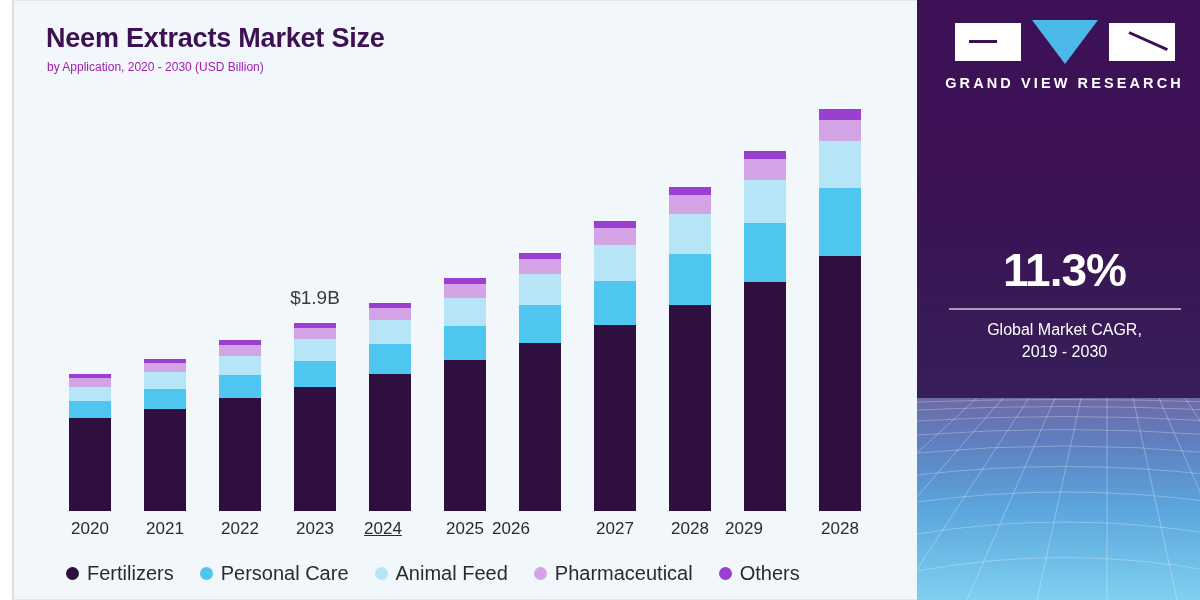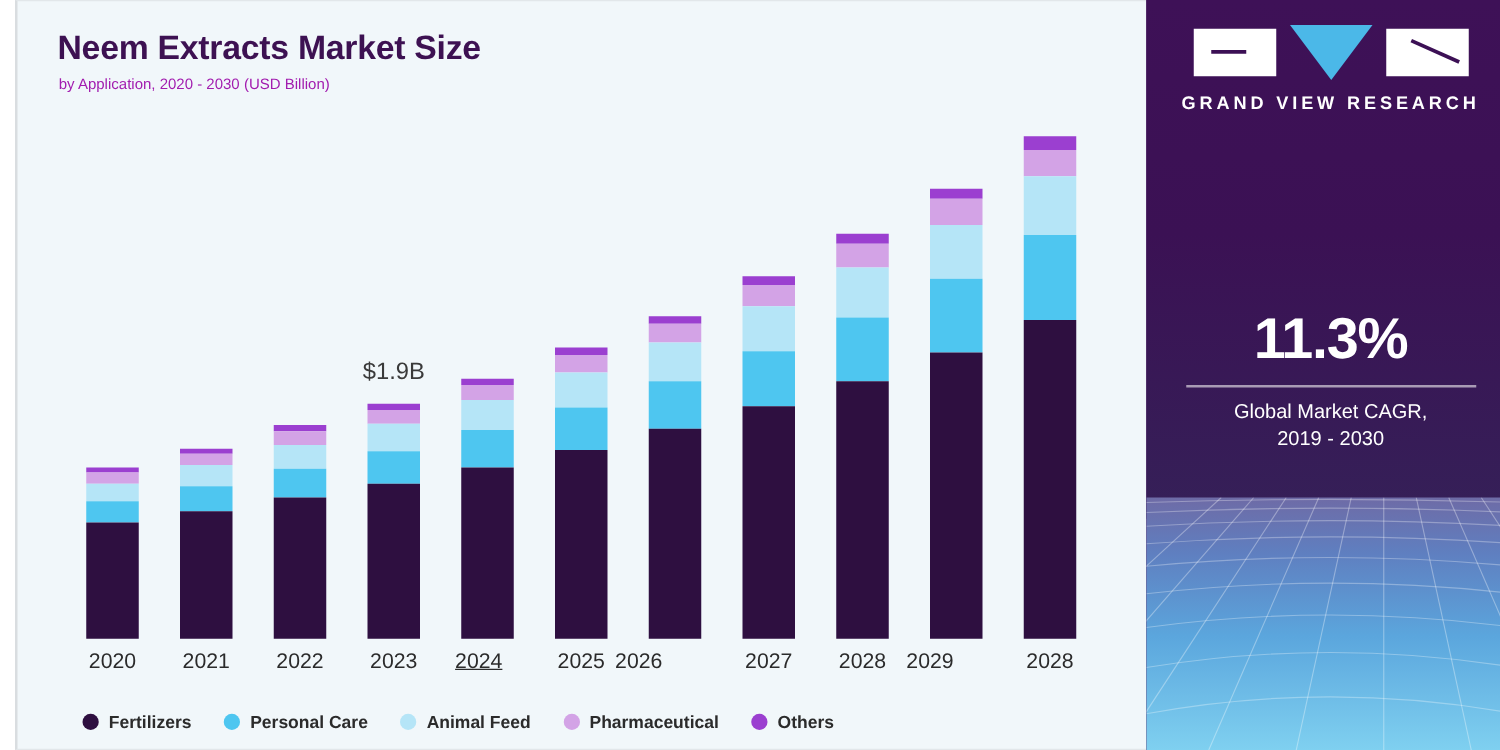--- a/index.html
+++ b/index.html
@@ -46,21 +46,21 @@
     text-align:center; width:120px;
   }
 
   
   .legend {
     position:absolute; left:52px; bottom:14px;
     display:flex; align-items:center; gap:26px;
   }
   .legend-item { display:flex; align-items:center; gap:8px; }
   .legend-dot { width:13px; height:13px; border-radius:50%; display:block; }
-  .legend-text { font-size:14px; color:#2b2b2b;font-weight:bold; }
+  .legend-text { font-size:20px; color:#2b2b2b; }
 
   
   .side-panel {
     position:relative; width:295px; height:600px;
     background:#3c1055;
     overflow:hidden;
   }
   .side-top {
     position:absolute; left:0; top:0; width:100%; height:415px;
     background:linear-gradient(180deg,#3e1157 0%,#3b1154 45%,#352058 100%);

